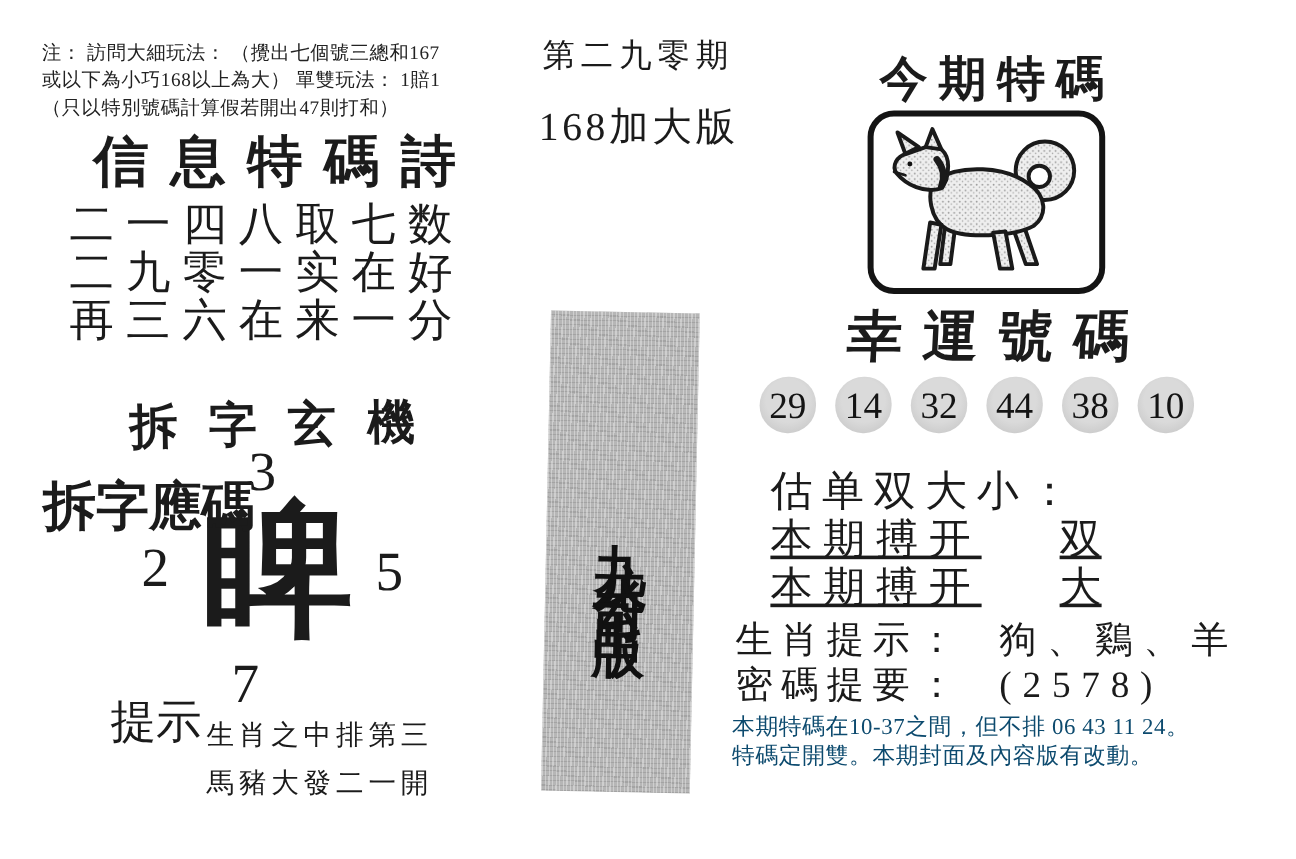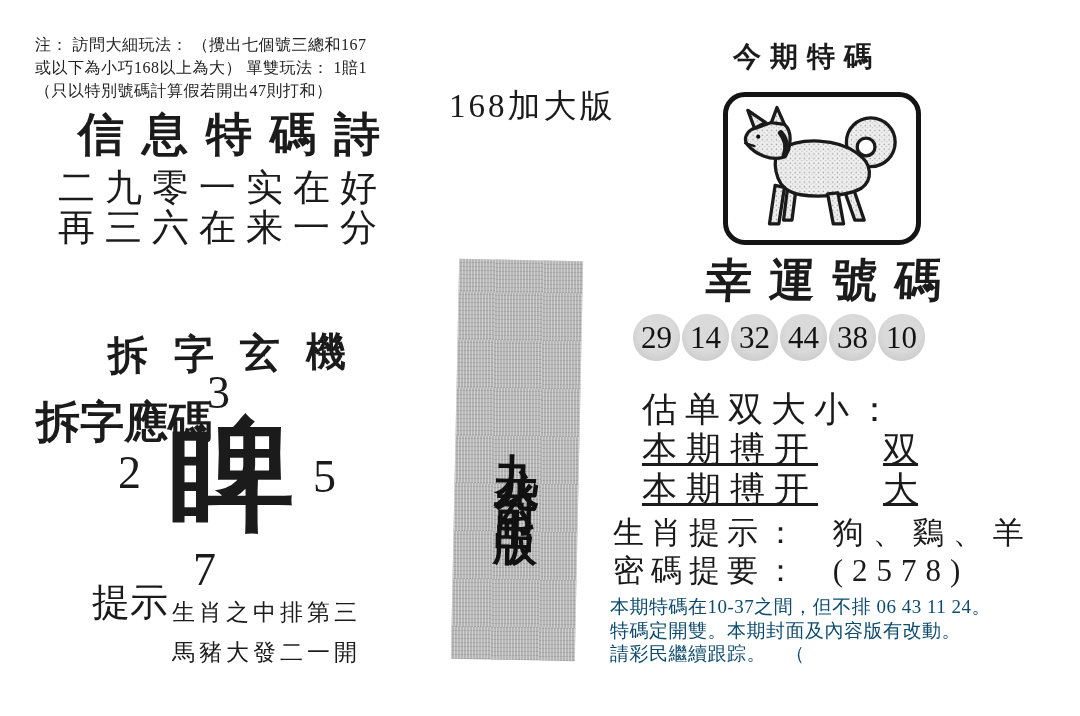--- a/index.html
+++ b/index.html
@@ -42,28 +42,28 @@
       repeating-linear-gradient(0deg, rgba(0,0,0,.10) 0 1px, rgba(0,0,0,0) 1px 4px);
     transform:rotate(1.2deg);
     display:flex;align-items:center;justify-content:center;
   }
   .banner span{
     writing-mode:vertical-rl;text-orientation:upright;
     font-size:44px;font-weight:bold;letter-spacing:14px;color:#111;
   }
 
   
-  .special-title{position:absolute;left:733px;top:38px;font-size:28px;font-weight:bold;letter-spacing:9px;white-space:nowrap;}
+  .special-title{position:absolute;left:733px;top:38px;font-size:40px;font-weight:bold;letter-spacing:9px;white-space:nowrap;}
   .dog-box{
     position:absolute;left:723px;top:92px;width:198px;height:153px;
     border:5px solid #141414;border-radius:22px;background:#fff;
     display:flex;align-items:center;justify-content:center;box-sizing:border-box;
   }
   .lucky-title{position:absolute;left:706px;top:250px;font-size:46px;font-weight:bold;letter-spacing:17px;white-space:nowrap;transform:skewX(-3deg);}
-  .lucky-row{position:absolute;left:633px;top:314px;display:flex;gap:2px;}
+  .lucky-row{position:absolute;left:633px;top:314px;display:flex;gap:16px;}
   .ball{
     width:47px;height:47px;border-radius:52% 48% 50% 50%;
     background:radial-gradient(circle at 50% 42%, #dadada 50%, #c3c3c3 95%);
     display:flex;align-items:center;justify-content:center;
     font-size:31px;color:#141414;
   }
   .guess-title{position:absolute;left:642px;top:386px;font-size:35px;letter-spacing:8px;white-space:nowrap;}
   .guess-line{position:absolute;left:642px;width:276px;display:flex;justify-content:space-between;font-size:35px;text-decoration:underline;}
   .guess-line .lab{letter-spacing:9px;white-space:nowrap;}
   .gl-0{top:426px;}
@@ -79,24 +79,26 @@
 <body>
 
 <div class="page">
 
   <div class="note">
     <div>注： 訪問大細玩法： （攪出七個號三總和167</div>
     <div>或以下為小巧168以上為大） 單雙玩法： 1賠1</div>
     <div>（只以特別號碼計算假若開出47則打和）</div>
   </div>
 
+  <div class="issue">第二九零期</div>
   <div class="edition">168加大版</div>
 
   <div class="poem-title">信息特碼詩</div>
   <div class="poem">
+    <div>二一四八取七数</div>
     <div>二九零一实在好</div>
     <div>再三六在来一分</div>
   </div>
 
   <div class="split-title">拆字玄機</div>
   <div class="digit d-top">3</div>
   <div class="digit d-left">2</div>
   <div class="digit d-right">5</div>
   <div class="digit d-bottom">7</div>
   <div class="big-char">睥</div>
@@ -175,16 +177,15 @@
     <span class="val">狗、鷄、羊</span>
   </div>
   <div class="pair code-hint">
     <span class="lab">密碼提要：</span>
     <span class="val">(2578)</span>
   </div>
 
   <div class="footer">
     <div>本期特碼在10-37之間，但不排 06 43 11 24。</div>
     <div>特碼定開雙。本期封面及內容版有改動。</div>
-    <div>請彩民繼續跟踪。　（</div>
   </div>
 
 </div>
 
 </body></html>

